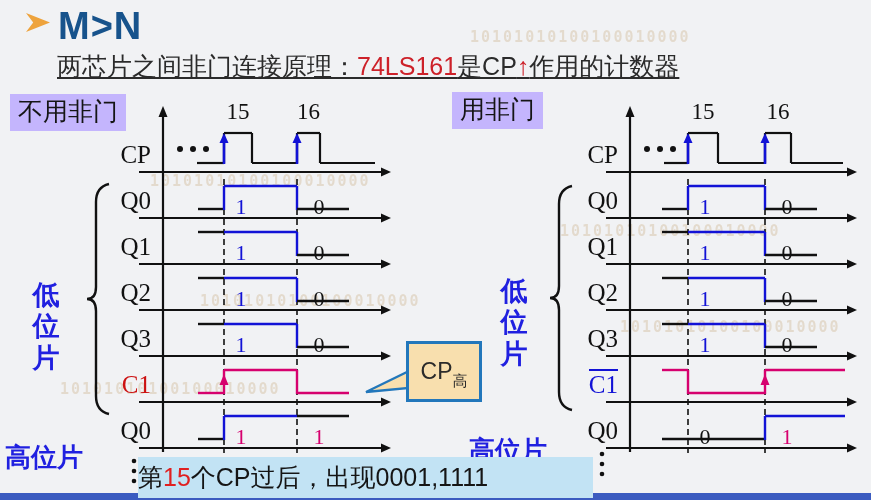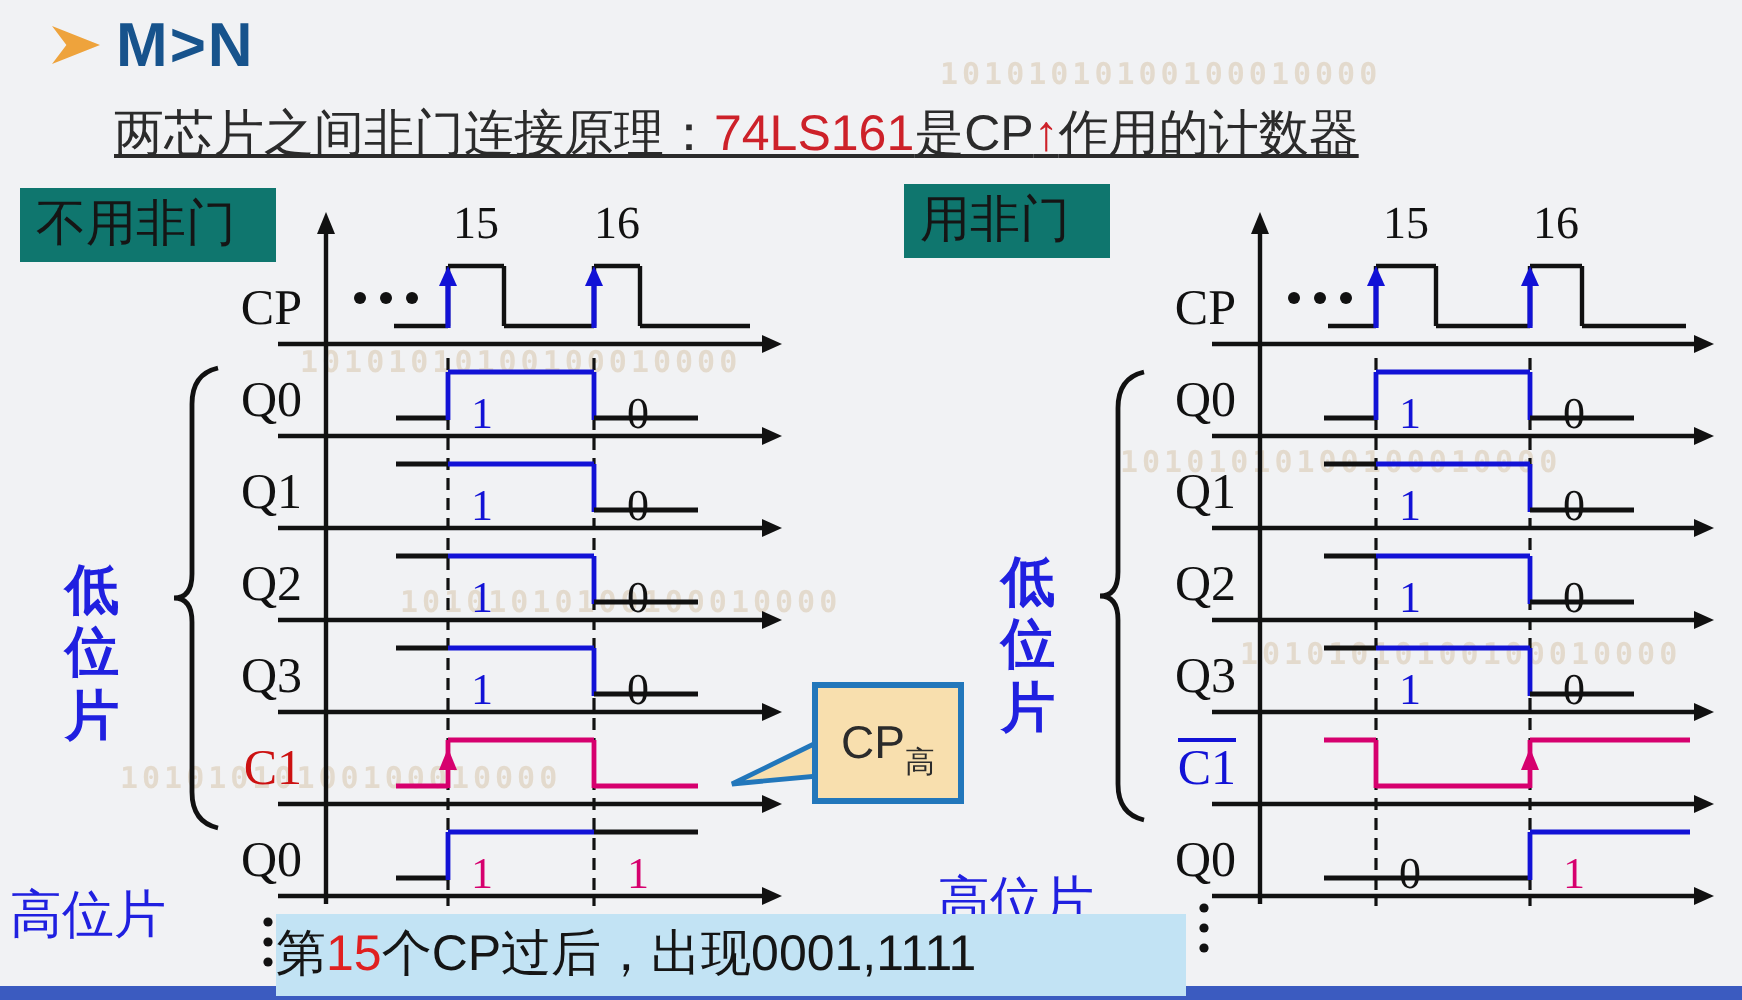--- a/index.html
+++ b/index.html
@@ -3,29 +3,29 @@
 <meta charset="utf-8">
 <style>
   html,body{margin:0;padding:0;}
   #slide{position:relative;width:871px;height:500px;background:#f1f2f4;overflow:hidden;
          font-family:"Liberation Sans","DejaVu Sans",sans-serif;}
   .abs{position:absolute;}
   .wm{position:absolute;color:#a16207;opacity:.16;font-family:"DejaVu Sans Mono",monospace;
       font-size:15px;letter-spacing:2px;white-space:nowrap;font-weight:bold;}
   #bullet{left:26px;top:13px;width:24px;height:19px;background:#eea33c;
           clip-path:polygon(0 0,100% 50%,0 100%,30% 50%);}
-  #title{left:58px;top:5px;font-size:31px;font-weight:bold;color:#17538c;letter-spacing:1px;text-align:center;}
+  #title{left:58px;top:5px;font-size:38px;font-weight:bold;color:#17538c;letter-spacing:1px;text-align:center;}
   #formula{left:320px;top:10px;color:#c00000;font-weight:bold;font-style:italic;
            font-family:"Liberation Serif","DejaVu Serif",serif;font-size:21px;}
   #formula sub{font-size:13px;}
   #subtitle{left:57px;top:50px;font-size:25px;color:#2b2b2b;white-space:nowrap;text-decoration:underline;}
-  .heading{background:#0f766e;color:#151515;font-size:25px;padding:1px 20px 3px 8px;}
+  .heading{background:#c4b5fd;color:#151515;font-size:25px;padding:1px 8px 3px 8px;}
   .grouplab{width:34px;font-size:27px;font-weight:bold;color:#2020e0;line-height:1.16;
             text-align:center;word-break:break-all;margin-top:36px;}
-  .highlab{font-size:26px;font-weight:normal;color:#2020e0;white-space:nowrap;}
+  .highlab{font-size:26px;font-weight:bold;color:#2020e0;white-space:nowrap;}
   .rowlab{position:absolute;width:76px;height:28px;text-align:right;font-size:25px;
           line-height:28px;font-family:"Liberation Serif","DejaVu Serif",serif;white-space:nowrap;}
   .ovl{border-top:2.4px solid #1212d6;padding-top:0px;}
   #callout{left:406px;top:341px;width:70px;height:55px;background:#f8dfae;
            border:3px solid #2277bb;display:flex;align-items:center;justify-content:center;
            color:#2b2b2b;font-size:23px;z-index:3;}
   #callout .sub{font-size:15px;align-self:flex-end;margin-bottom:8px;}
   #banner{left:138px;top:457px;width:455px;height:41px;background:#c2e3f4;
           font-size:25px;line-height:41px;color:#151515;white-space:nowrap;z-index:2;}
   #banner .num{color:#e02020;}

